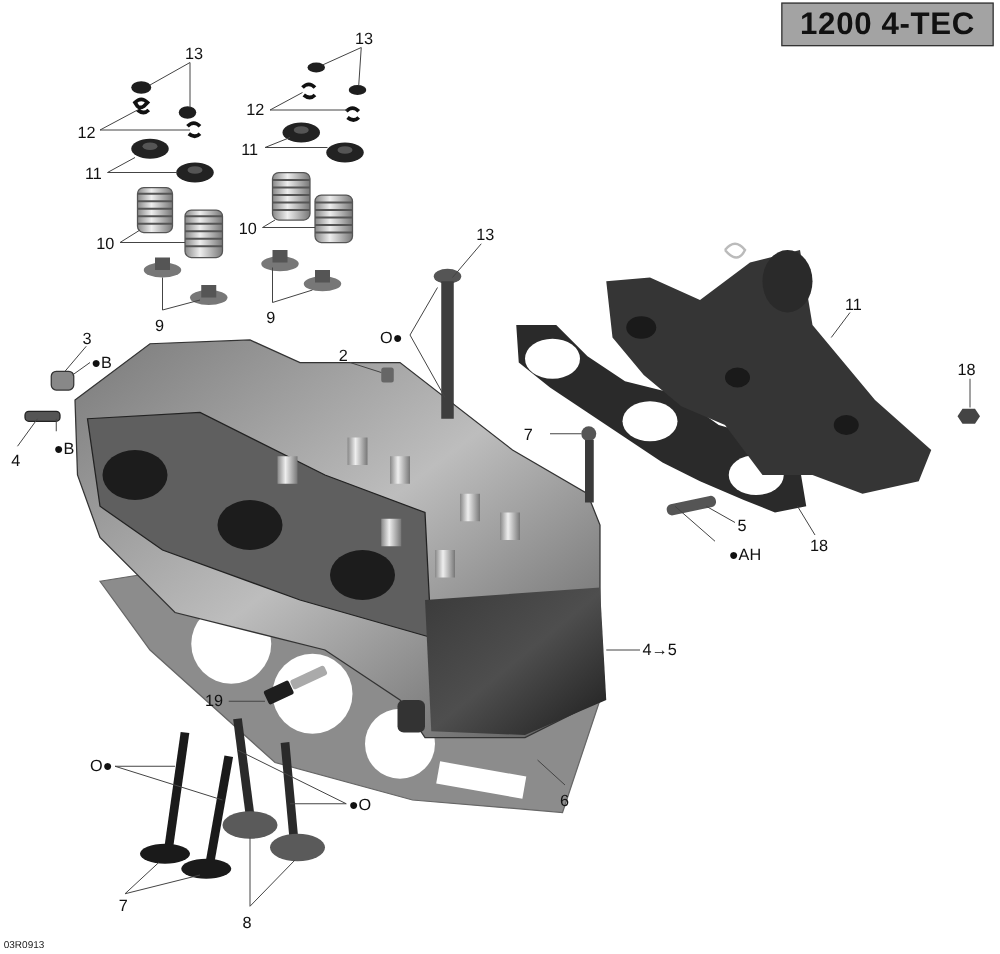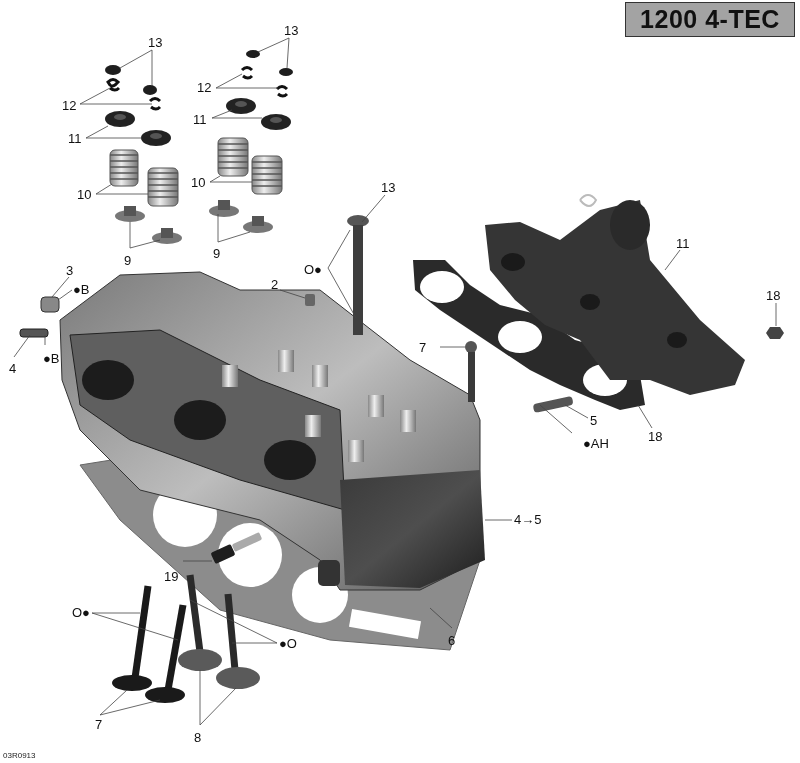--- a/index.html
+++ b/index.html
@@ -236,20 +236,20 @@
 <div class="callout" style="left:271px;top:278px;">2</div>
 <div class="callout" style="left:381px;top:181px;">13</div>
 <div class="callout" style="left:304px;top:263px;">O●</div>
 <div class="callout" style="left:676px;top:237px;">11</div>
 <div class="callout" style="left:766px;top:289px;text-align:right;">18</div>
 <div class="callout" style="left:419px;top:341px;">7</div>
 <div class="callout" style="left:590px;top:414px;">5</div>
 <div class="callout" style="left:559px;top:437px;margin-left:24px;">●AH</div>
 <div class="callout" style="left:648px;top:430px;">18</div>
 <div class="callout" style="left:514px;top:513px;">4→5</div>
-<div class="callout" style="left:164px;top:554px;margin-top:16px;">19</div>
+<div class="callout" style="left:164px;top:554px;">19</div>
 <div class="callout" style="left:448px;top:634px;">6</div>
 <div class="callout" style="left:72px;top:606px;">O●</div>
 <div class="callout" style="left:279px;top:637px;">●O</div>
 <div class="callout" style="left:95px;top:718px;">7</div>
 <div class="callout" style="left:194px;top:731px;">8</div>
 
 <div class="ref-code">03R0913</div>
 
 </body></html>

